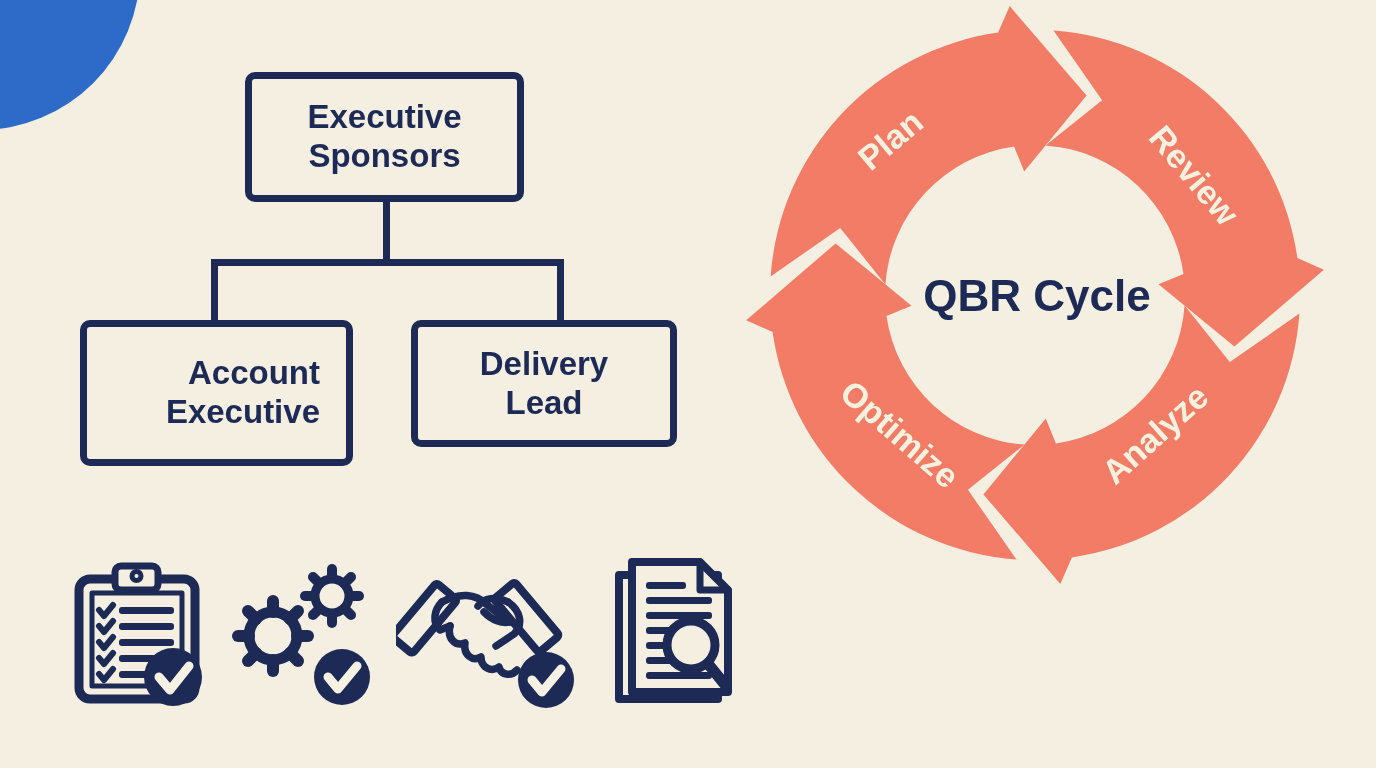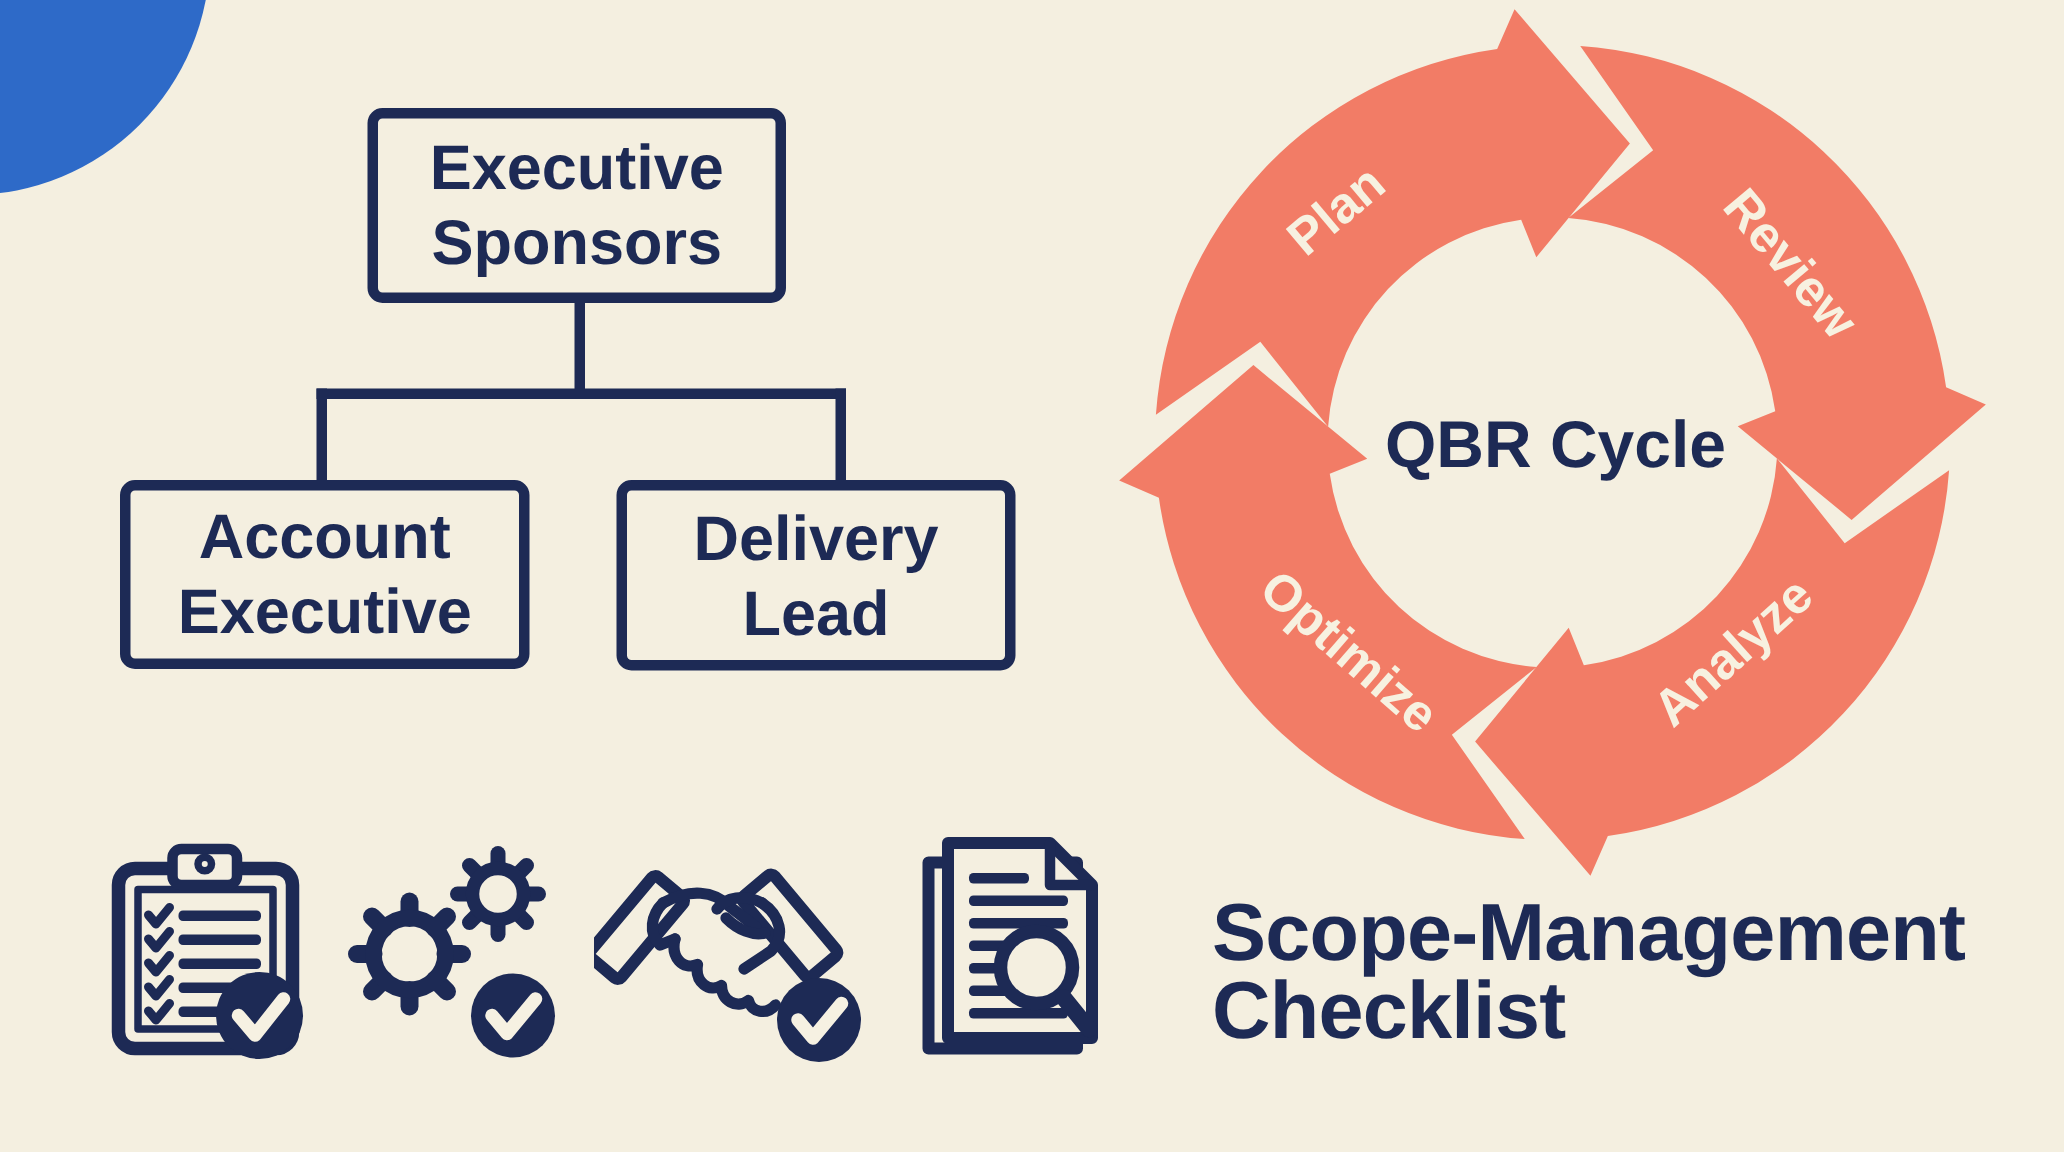--- a/index.html
+++ b/index.html
@@ -14,23 +14,23 @@
   body{background:var(--bg);font-family:"Liberation Sans",sans-serif;position:relative;}
   .stage{position:absolute;left:0;top:0;width:1376px;height:768px;overflow:hidden;}
 
   
   .corner-circle{position:absolute;left:-180px;top:-190px;width:320px;height:320px;
     border-radius:50%;background:var(--blue);}
 
   
   .org-box{position:absolute;border:7px solid var(--navy);border-radius:10px;
     display:flex;align-items:center;justify-content:center;text-align:center;
-    color:var(--navy);font-weight:800;font-size:42px;line-height:1.18;padding:0 26px;}
+    color:var(--navy);font-weight:800;font-size:33px;line-height:1.18;padding:0 26px;}
   .box-exec{left:245px;top:72px;width:279px;height:130px;}
-  .box-account{left:80px;top:320px;width:273px;height:126px;}
+  .box-account{left:80px;top:320px;width:273px;height:146px;text-align:right;}
   .box-delivery{left:411px;top:320px;width:266px;height:127px;}
   .conn{position:absolute;background:var(--navy);}
   .conn-stem{left:383px;top:202px;width:7px;height:61px;}
   .conn-hbar{left:211px;top:259px;width:353px;height:7px;}
   .conn-vleft{left:211px;top:259px;width:7px;height:64px;}
   .conn-vright{left:557px;top:259px;width:7px;height:64px;}
 
   
   .cycle-svg{position:absolute;left:740px;top:0px;width:590px;height:590px;}
   .cycle-arrow{fill:var(--coral);}
@@ -159,15 +159,14 @@
       <rect class="ic-fill" x="38" y="56" width="66" height="7" rx="3"></rect>
       <rect class="ic-fill" x="38" y="71" width="66" height="7" rx="3"></rect>
       <rect class="ic-fill" x="38" y="86" width="66" height="7" rx="3"></rect>
       <rect class="ic-fill" x="38" y="101" width="66" height="7" rx="3"></rect>
       <rect class="ic-fill" x="38" y="116" width="66" height="7" rx="3"></rect>
     </g>
     <circle cx="83" cy="89" r="24" fill="#f4efe0" stroke="#1d2a55" stroke-width="9"></circle>
     <line class="ic-stroke" x1="101" y1="109" x2="118" y2="130" stroke-width="11"></line>
   </svg>
 
-  <div class="headline">Scope-Management Checklist</div>
 
 </div>
 
 </body></html>

